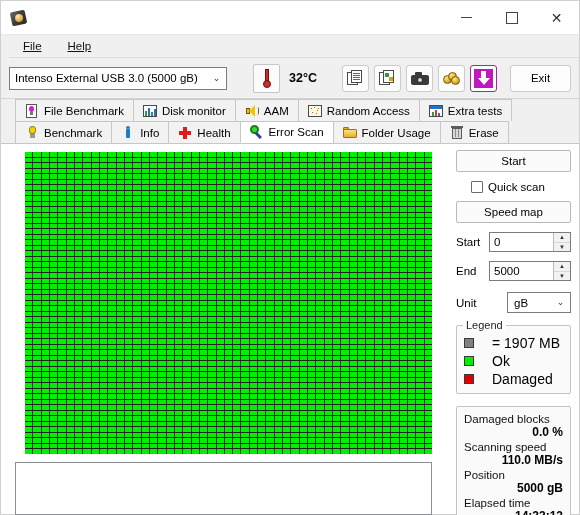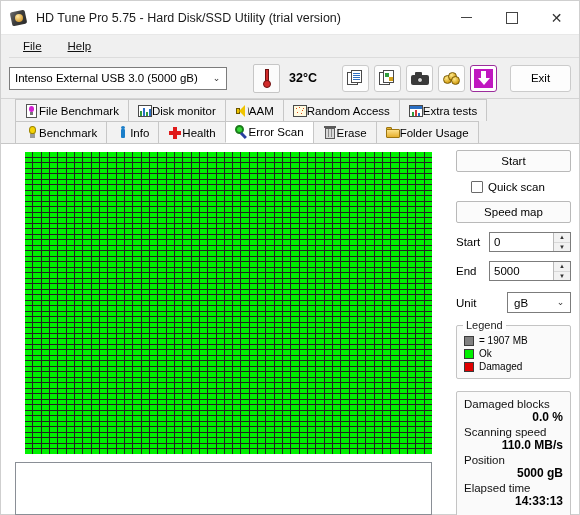--- a/index.html
+++ b/index.html
@@ -91,21 +91,21 @@
   .dlarrow .shaft{width:5px;height:8px;background:#fff;position:absolute;top:2px;}
   .dlarrow .head{width:0;height:0;border-left:6px solid transparent;border-right:6px solid transparent;border-top:7px solid #fff;position:absolute;top:9px;}
   .exitbtn{
     width:61px;height:27px;background:#fdfdfd;border:1px solid #cbcbcb;border-radius:3px;
     display:flex;align-items:center;justify-content:center;font-size:11.5px;margin-left:8px;box-sizing:border-box;
   }
   
   .tabzone{flex:0 0 auto;background:#f0f0f0;padding-left:14px;position:relative;}
   .tabrow{display:flex;height:22px;}
   .tab{
-    height:22px;display:flex;align-items:center;padding:0 9px;
+    height:22px;display:flex;align-items:center;gap:5px;padding:0 9px;
     background:#f2f2f2;border:1px solid #c7c7c7;border-bottom:none;
     box-sizing:border-box;font-size:11.5px;white-space:nowrap;
     margin-right:-1px;
   }
   .tab.active{background:#ffffff;}
   .tabrow.row2 .tab.active{border-bottom:1px solid #ffffff;margin-bottom:-1px;}
   .tabline{height:1px;background:#c7c7c7;margin-left:-14px;}
   .ti{width:14px;height:14px;position:relative;flex:0 0 14px;}
   
   .ti-filebench .doc{position:absolute;left:1px;top:0;width:11px;height:14px;background:#fff;border:1px solid #555;box-sizing:border-box;}
@@ -178,40 +178,39 @@
   .unitsel{flex:1;height:21px;border:1px solid #7c7c7c;background:#fff;display:flex;align-items:center;padding:0 3px 0 6px;box-sizing:border-box;font-size:11.5px;}
   .unitsel .lbl{flex:1;}
   .group{
     margin-top:12px;border:1px solid #c4c4c4;border-radius:2px;padding:7px 6px 6px 7px;position:relative;
     background:#fafafa;
     text-align:right;
   }
   .group .cap{
     position:absolute;top:-7px;left:6px;background:#fff;padding:0 3px;font-size:11px;color:#222;
   }
-  .legrow{display:flex;align-items:center;gap:5px;font-size:10px;margin-top:2px;}
+  .legrow{display:flex;align-items:center;gap:18px;font-size:14px;margin-top:2px;}
   .sw{width:10px;height:10px;border:1px solid #3a3a3a;box-sizing:border-box;}
   .statbox{
     margin-top:12px;border:1px solid #c4c4c4;border-radius:2px;background:#fafafa;
     padding:5px 7px 6px 7px;
   }
   .stat-l{font-size:11.5px;color:#111;margin-top:1px;}
   .stat-v{font-size:12px;font-weight:bold;text-align:right;margin-bottom:2px;}
 </style>
 </head>
 <body>
 
 <div class="window">
 
   <div class="titlebar">
     <div class="title-icon">
       <div class="disk"></div>
         <div class="plate"></div>
     </div>
-    <div class="title-text">HD Tune Pro 5.75 - Hard Disk/SSD Utility (trial version)</div>
     <div class="winbtns">
       <div class="winbtn">
           <div class="ln"></div>
         </div>
       <div class="winbtn">
           <div class="sq"></div>
         </div>
       <div class="winbtn close">✕</div>
     </div>
   </div>
@@ -353,34 +352,34 @@
         <span>Health</span>
       </div>
       <div class="tab active">
         <span class="ti ti-scan">
             <i class="glass"></i>
             <i class="hand"></i>
           </span>
         <span>Error Scan</span>
       </div>
       <div class="tab">
+        <span class="ti ti-folder">
+            <i class="tab2"></i>
+            <i class="body"></i>
+          </span>
+        <span>Folder Usage</span>
+      </div>
+      <div class="tab">
         <span class="ti ti-erase">
             <i class="lid"></i>
             <i class="can"></i>
           <i class="rib" style="left:5px"></i>
             <i class="rib" style="left:8px"></i>
           </span>
         <span>Erase</span>
-      </div>
-      <div class="tab">
-        <span class="ti ti-folder">
-            <i class="tab2"></i>
-            <i class="body"></i>
-          </span>
-        <span>Folder Usage</span>
       </div>
     </div>
     <div class="tabline"></div>
   </div>
 
   <div class="content">
 
     <div class="map-area">
       <div class="map-grid" id="mapgrid" style="grid-template-columns: repeat(49, 1fr); grid-template-rows: repeat(55, 1fr);">
           <div class="cell ok"></div>

